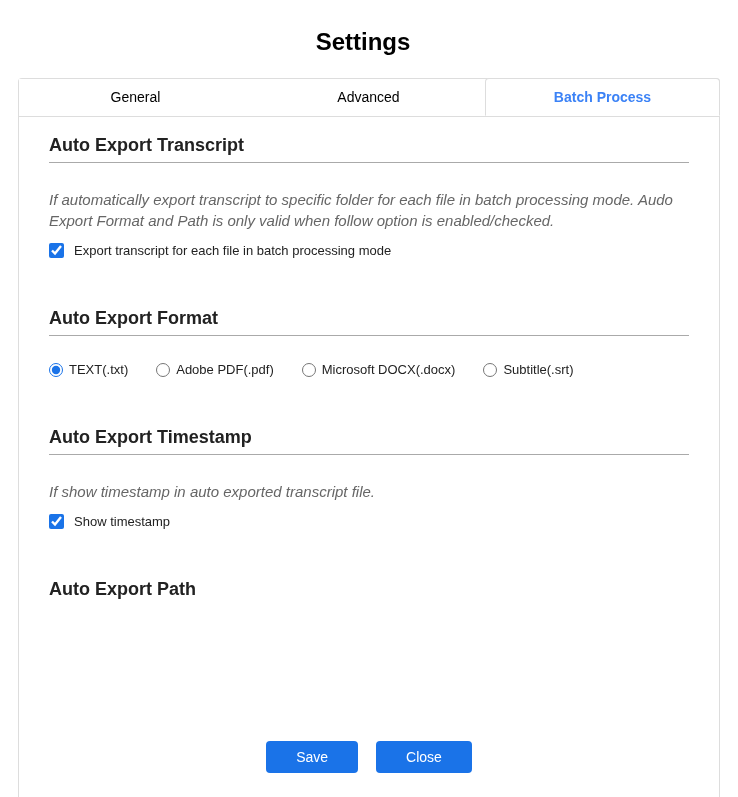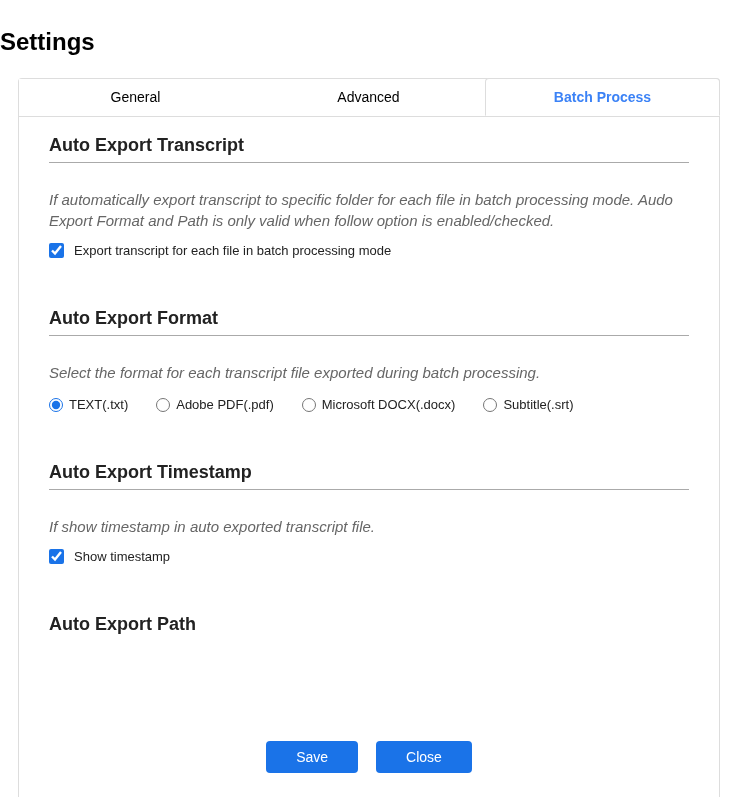--- a/index.html
+++ b/index.html
@@ -4,21 +4,21 @@
   <style>
     * { box-sizing: border-box; margin: 0; padding: 0; }
     body {
       font-family: Arial, Helvetica, sans-serif;
       background: #fff;
       width: 738px;
       height: 797px;
       position: relative;
     }
     .title {
-      text-align: left;
+      text-align: center;
       font-size: 24px;
       font-weight: bold;
       padding: 28px 12px 22px 0;
     }
     .tabs {
       display: flex;
       border: 1px solid #ddd;
       border-bottom: none;
       margin: 0 18px;
       border-radius: 4px 4px 0 0;
@@ -148,21 +148,20 @@
       <div class="section-title">Auto Export Transcript</div>
       <div class="section-desc">If automatically export transcript to specific folder for each file in batch processing mode. Audo Export Format and Path is only valid when follow option is enabled/checked.</div>
       <label class="checkbox-row">
         <input type="checkbox" checked="" style="">
         <span>Export transcript for each file in batch processing mode</span>
       </label>
     </div>
 
     <div class="section">
       <div class="section-title">Auto Export Format</div>
-      <div class="section-desc">Select the format for each transcript file exported during batch processing.</div>
       <div class="radio-row">
         <label class="radio-opt">
           <input type="radio" name="fmt" checked="" style="">
           <span>TEXT(.txt)</span>
         </label>
         <label class="radio-opt">
           <input type="radio" name="fmt" style="">
           <span>Adobe PDF(.pdf)</span>
         </label>
         <label class="radio-opt">

